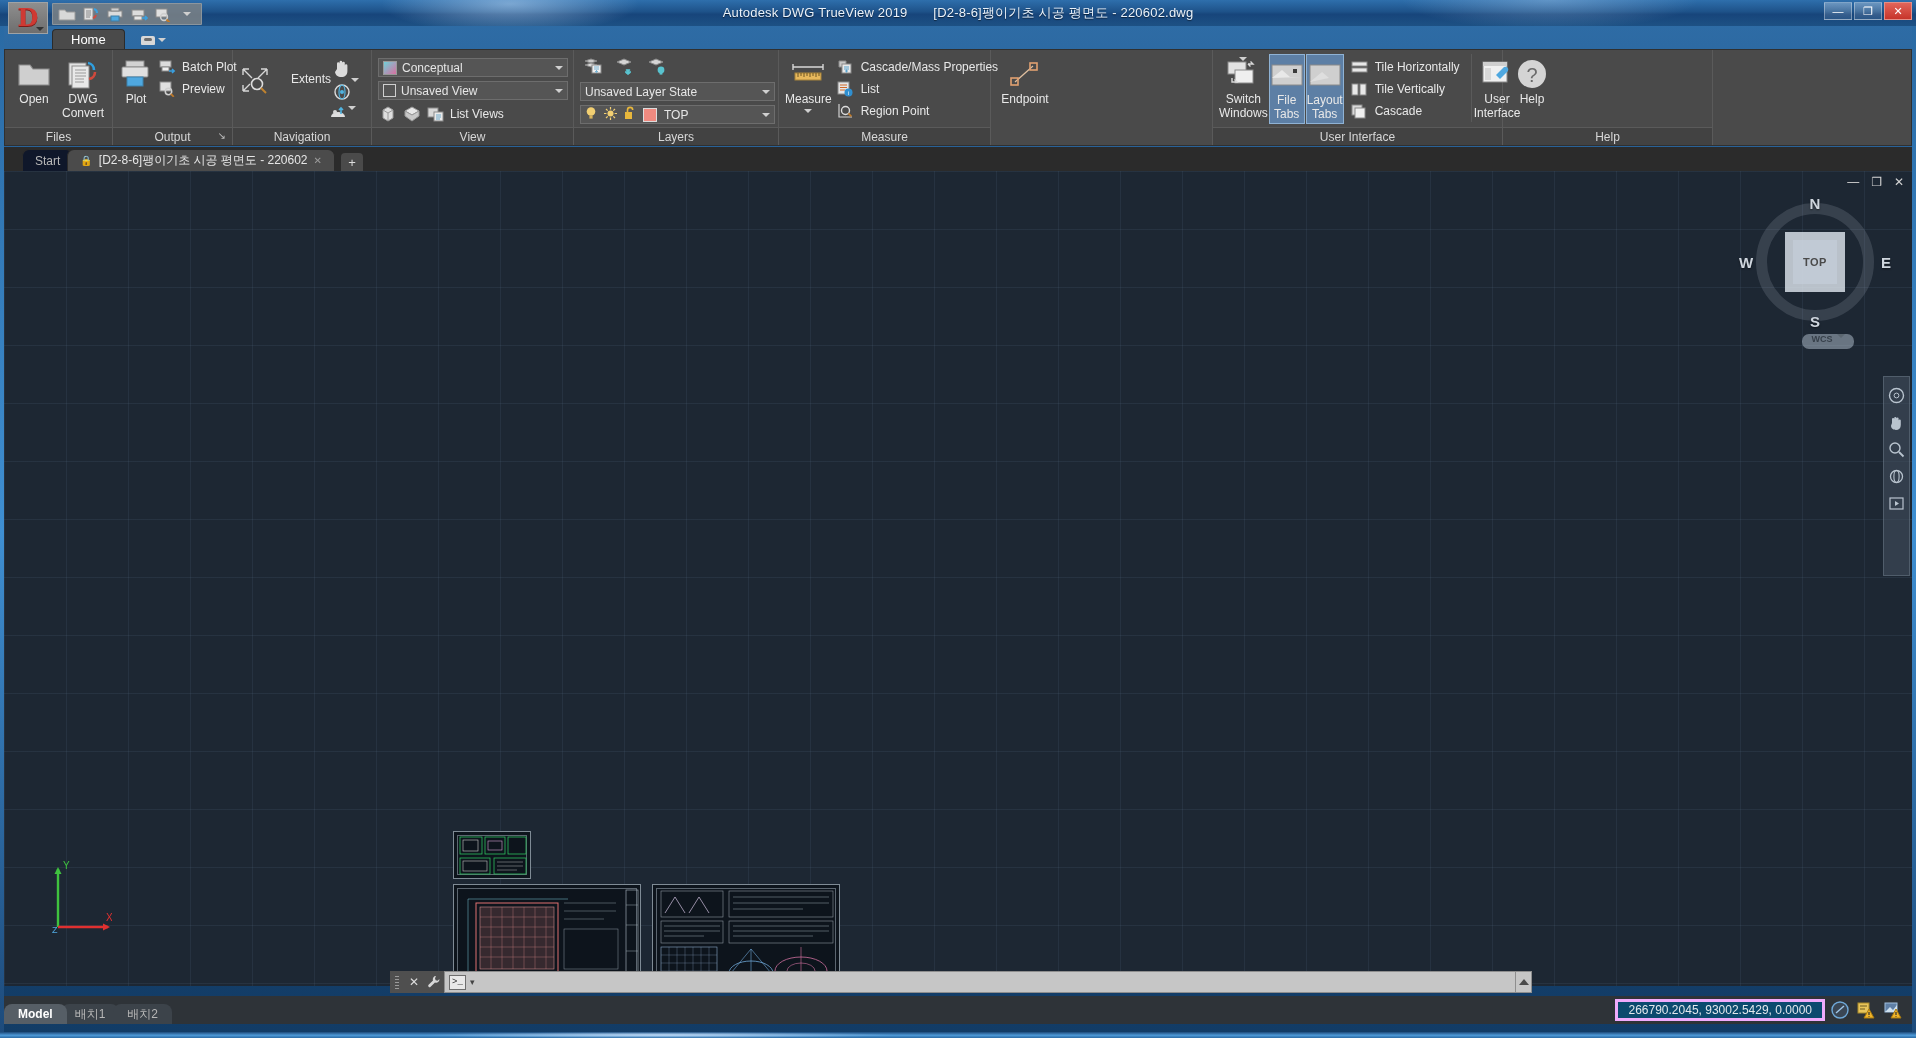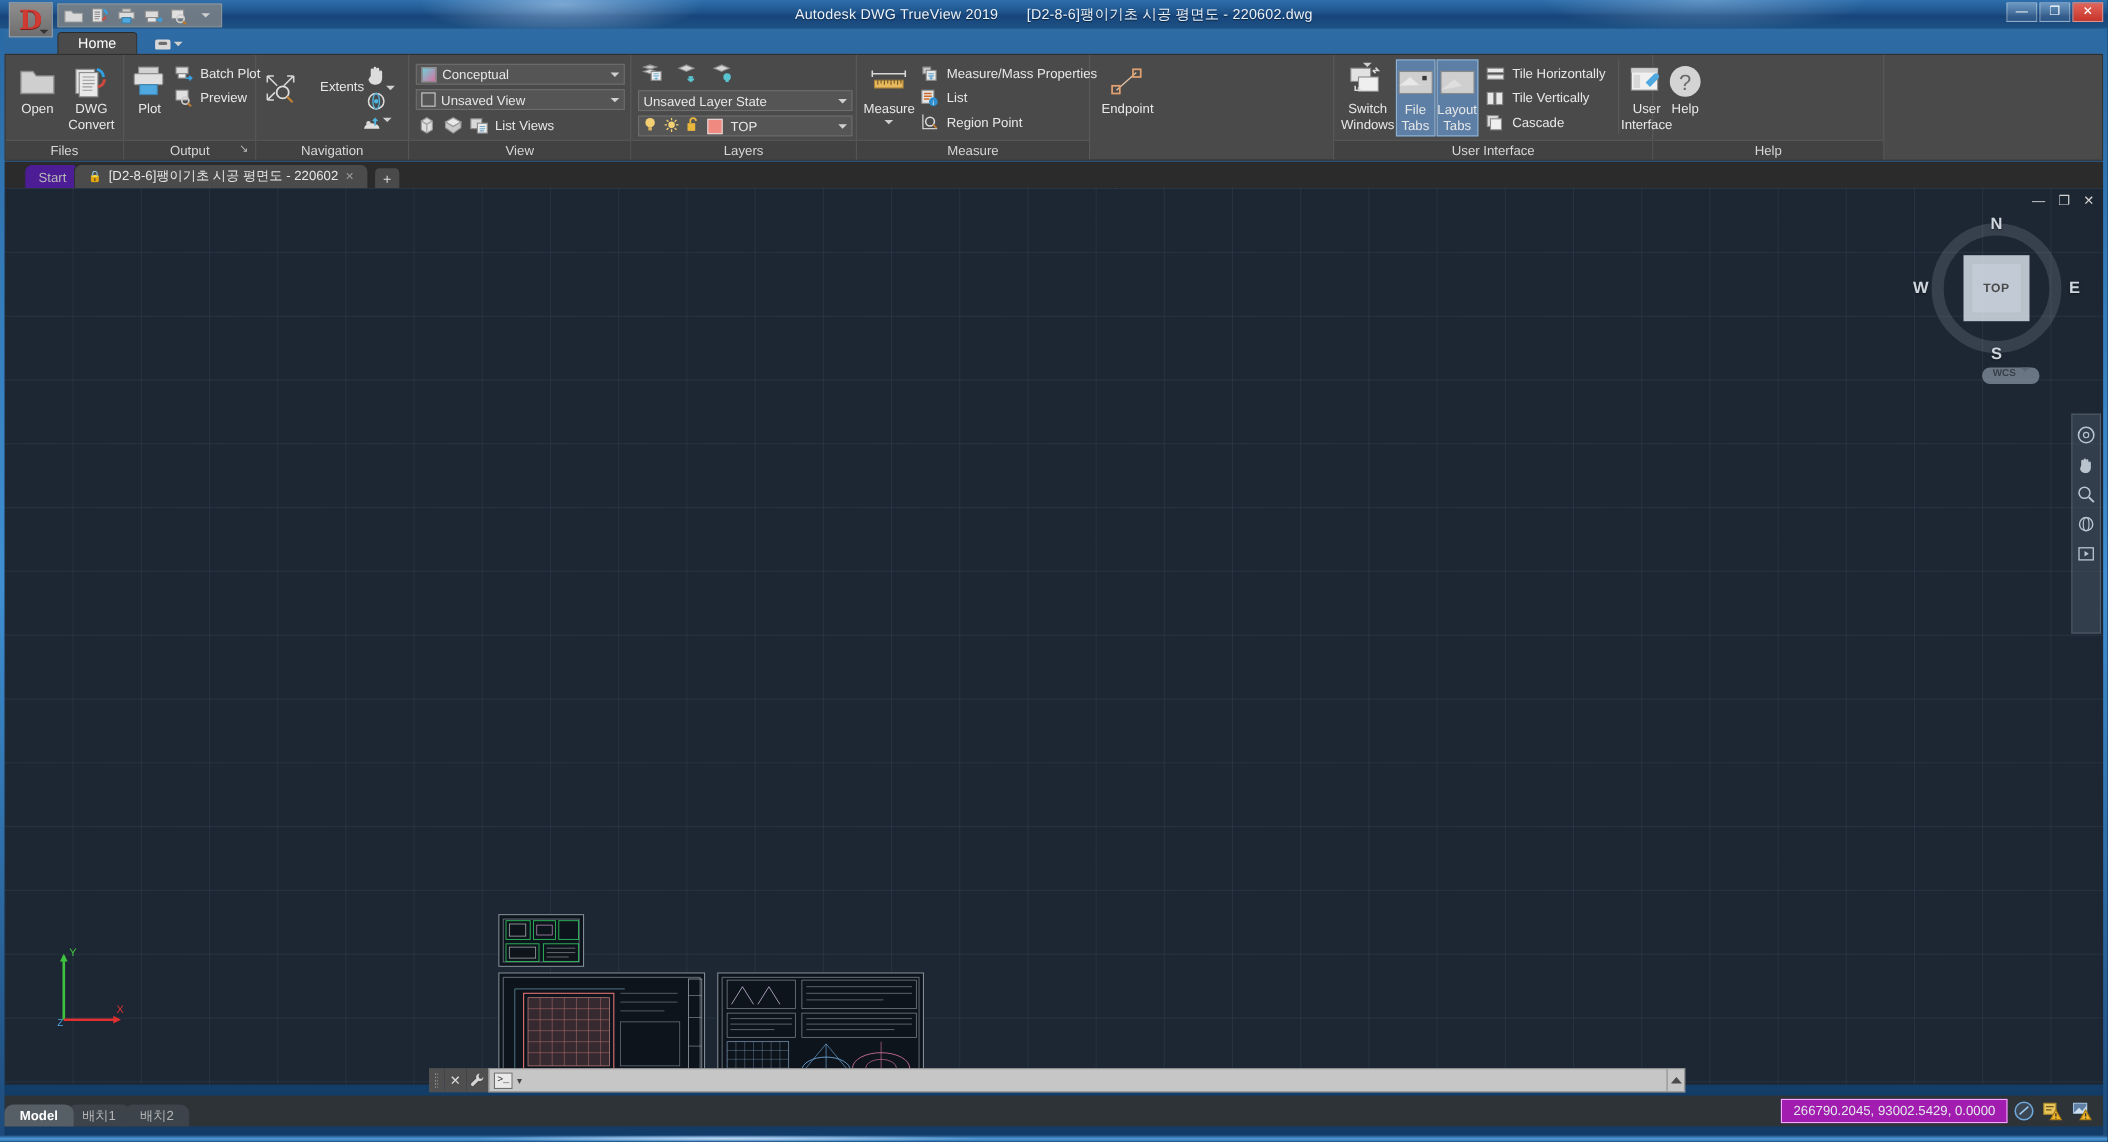--- a/index.html
+++ b/index.html
@@ -145,21 +145,21 @@
   .vcol { display:flex; flex-direction:column; gap:4px; padding-top:4px;}
   .hrow { display:flex; align-items:center; gap:4px;}
 
   
   .filetabs {
     position: absolute; left: 4px; top: 147px; width: 1908px; height: 24px;
     background: #2b2b2b; display:flex; align-items:flex-end; padding-left: 18px;
   }
   .ftab {
     height: 22px; display:flex; align-items:center; gap:6px; padding: 0 12px;
-    font-size: 12px; color:#b9b9b9; background:#4c1d95;
+    font-size: 12px; color:#b9b9b9; background:#0f172a;
     border-radius: 7px 7px 0 0; margin-right: -6px;
     border:1px solid #2b2b2b; border-bottom:none;
   }
   .ftab.active { background:#4b4b4b; color:#e6e6e6; z-index:2;}
   .ftab .x { font-size:10px; color:#9a9a9a; }
   .ftab .lock { font-size:10px; color:#b0b0b0;}
   .ftab-plus {
     margin-left:12px; width:22px;height:18px; background:#4a4a4a; color:#ddd;
     border-radius:4px 4px 0 0; display:flex;align-items:center;justify-content:center; font-size:13px;
   }
@@ -252,21 +252,21 @@
   .laytabs { display:flex; align-items:flex-end; height:28px; padding-left:0;}
   .laytab {
     height:20px; padding:0 14px; font-size:12px; color:#b6b6b6; background:#3c434a;
     border-radius:8px 8px 0 0; display:flex;align-items:center; margin-right:-6px;
   }
   .laytab.active{background:#565e66;color:#fff;font-weight:bold;z-index:2;}
   .status-right{
     position:absolute; right:6px; top:2px; height:24px; display:flex;align-items:center; gap:3px;
   }
   .coords{
-    height:22px; padding:0 10px; background:#a21caf; border:1px solid #f0abfc;
+    height:22px; padding:0 10px; background:#0c4a6e; border:3px solid #f0abfc;
     color:#e3e8ec; font-size:12px; display:flex;align-items:center;
   }
   .sbtn{width:24px;height:22px;display:flex;align-items:center;justify-content:center;}
 
   
   .frame-l{position:absolute;left:0;top:26px;width:4px;height:1012px;background:linear-gradient(180deg,#2a6aa4,#3f8fd2 50%,#1d4a7a);}
   .frame-r{position:absolute;right:0;top:26px;width:4px;height:1012px;background:linear-gradient(180deg,#2a6aa4,#3f8fd2 50%,#1d4a7a);}
   .frame-b{position:absolute;left:0;bottom:0;width:1916px;height:6px;background:linear-gradient(180deg,#1d4a7a,#4e9ad8 55%,#2a6aa4);}
   .frame-b .shine{position:absolute;left:420px;top:0;width:480px;height:6px;background:radial-gradient(ellipse at center,rgba(220,235,255,.8),rgba(220,235,255,0) 70%);}
 </style>
@@ -571,21 +571,21 @@
         </div>
         <div class="smallcol">
           <div class="smallbtn">
             <span class="ic">
               <svg width="17" height="16" viewBox="0 0 17 16">
                   <path d="M2 2h7v6H2z" fill="#c7c7c7" stroke="#8a8a8a"></path>
                   <rect x="5" y="5" width="9" height="9" fill="#e8e8e8" stroke="#8a8a8a"></rect>
                   <path d="M7 8h5M7 10h5M9.5 10.5v3M8 12h3" stroke="#5ba4cf"></path>
                 </svg>
             </span>
-            <span>Measure/Mass Properties</span>
+            <span>Cascade/Mass Properties</span>
           </div>
           <div class="smallbtn">
             <span class="ic">
               <svg width="17" height="16" viewBox="0 0 17 16">
                   <rect x="1" y="1" width="11" height="12" fill="#e6e6e6" stroke="#8a8a8a"></rect>
                   <path d="M3 4h7M3 6.5h7M3 9h5" stroke="#d06a2a" stroke-width="1.2"></path>
                   <circle cx="11.5" cy="11.5" r="4" fill="#2f8fd0"></circle>
                   <text x="11.5" y="14" font-size="6" fill="#fff" text-anchor="middle">i</text>
                 </svg>
             </span>

